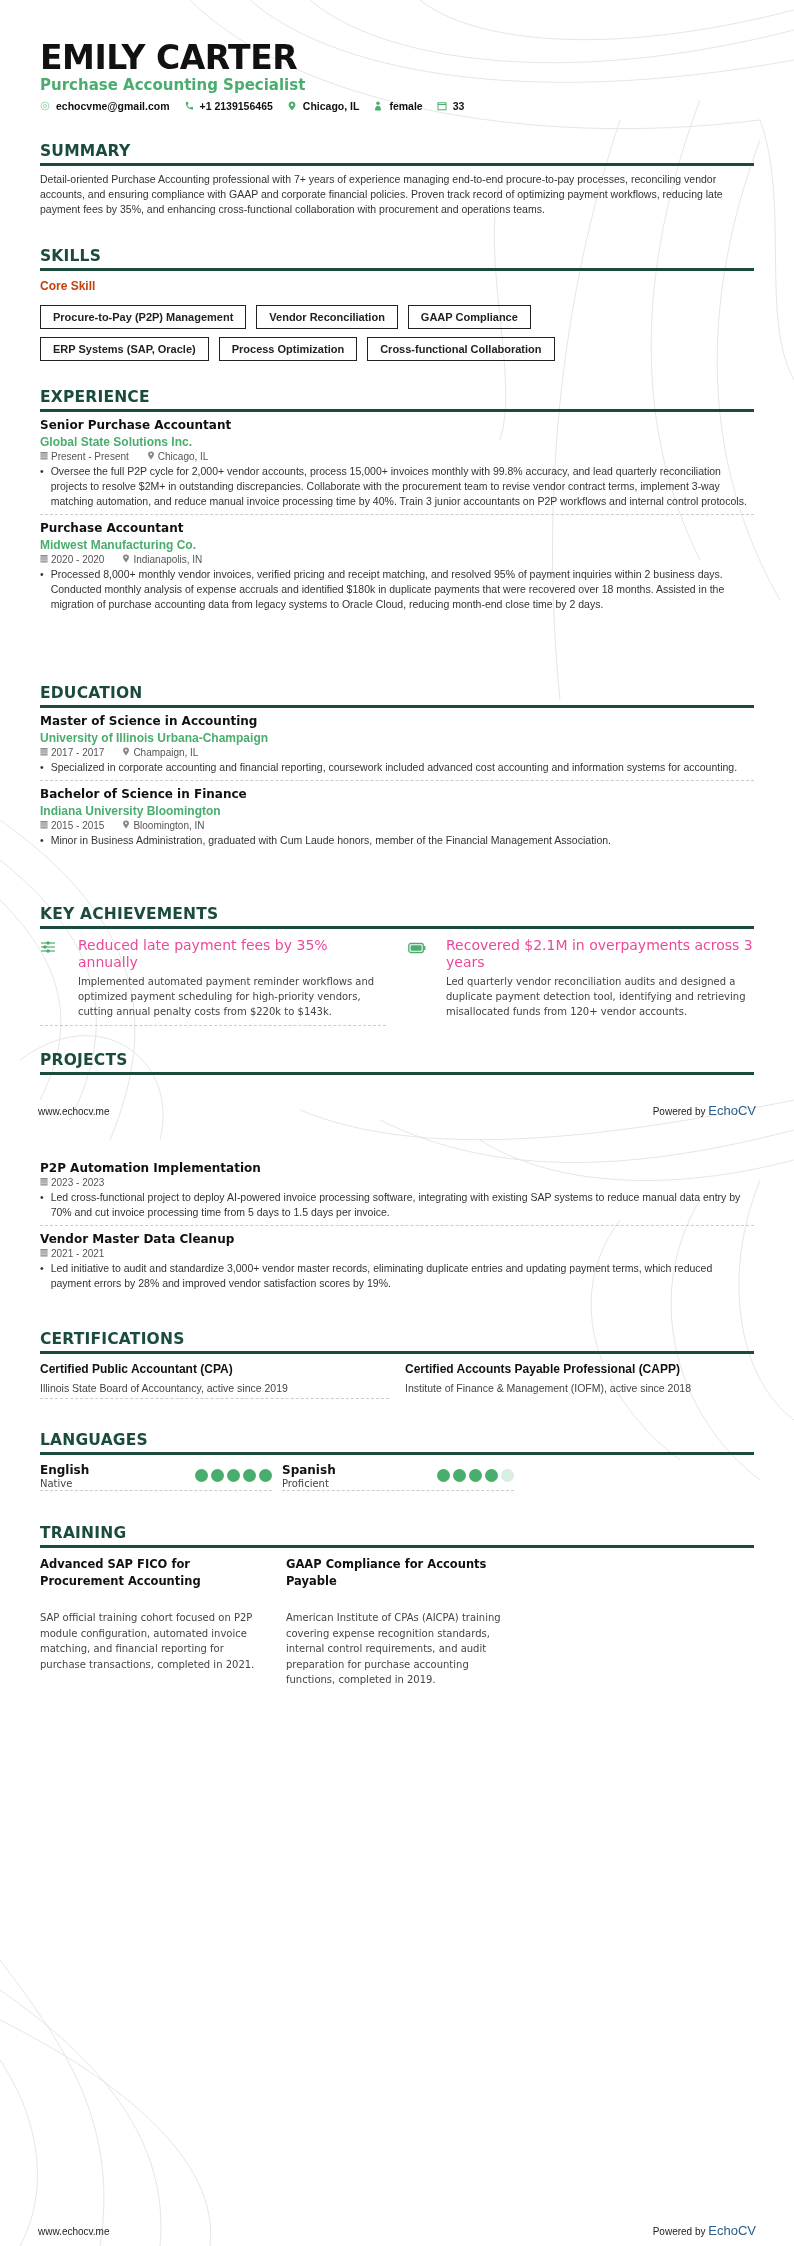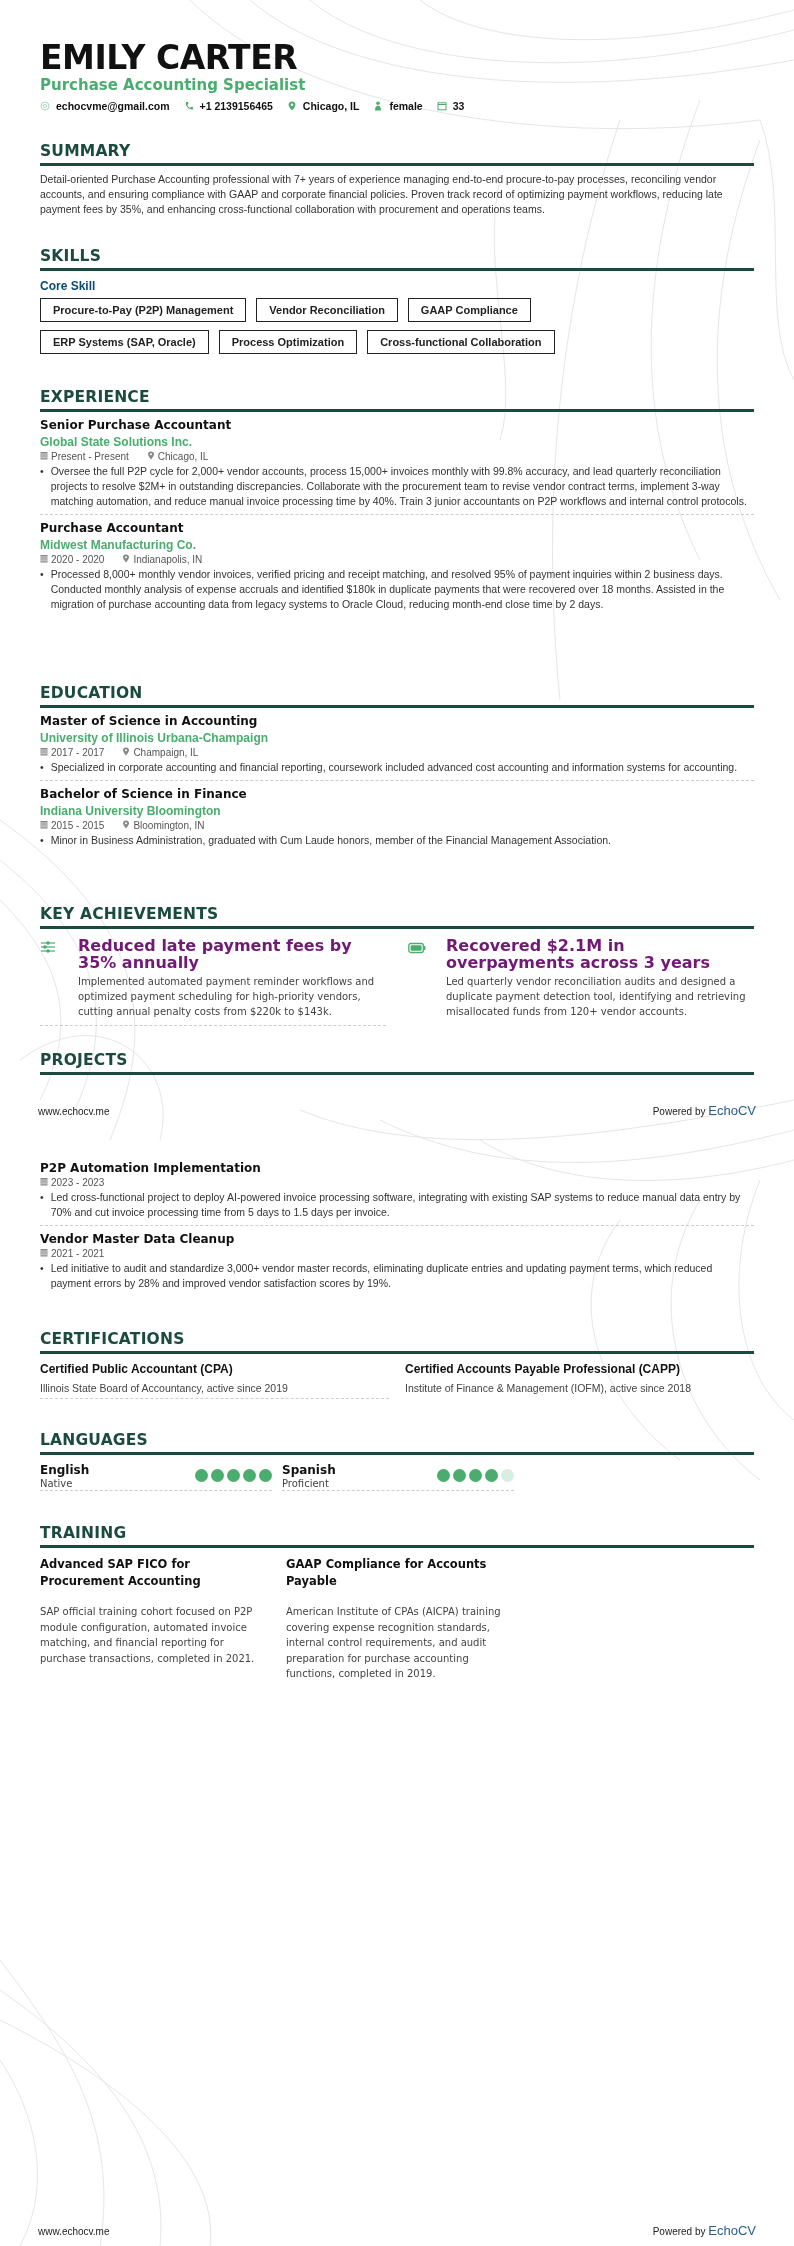--- a/index.html
+++ b/index.html
@@ -8,56 +8,56 @@
   .bg { position: absolute; inset: 0; pointer-events: none; z-index: 0; }
   .page { position: absolute; left: 0; width: 794px; z-index: 1; }
   .name { font-family: "DejaVu Sans", sans-serif; font-weight: 700; font-size: 33px; color: #111; letter-spacing: -0.5px; position: absolute; left: 40px; top: 38px; }
   .role { font-family: "DejaVu Sans", sans-serif; font-weight: 700; font-size: 15px; color: #4aad6e; position: absolute; left: 40px; top: 76px; }
   .contacts { position: absolute; left: 40px; top: 100px; display: flex; gap: 14px; font-size: 10.5px; font-weight: 700; color: #111; align-items: center; }
   .contacts .ci { display: flex; align-items: center; gap: 6px; }
   .contacts svg { width: 10px; height: 10px; }
   .section { position: absolute; left: 40px; width: 714px; }
   .sec-title { font-family: "DejaVu Sans", sans-serif; font-weight: 700; font-size: 15.5px; color: #1b4a3f; padding-bottom: 3px; border-bottom: 3px solid #1b4a3f; letter-spacing: 0.2px; }
   .text { font-size: 10.5px; line-height: 15px; color: #333; }
-  .subhead { font-weight: 700; font-size: 12px; color: #0c4a6e; margin-top: 8px; }
-  .chips { display: flex; flex-wrap: wrap; gap: 8px 10px; margin-top: 5px; }
+  .subhead { font-weight: 700; font-size: 12px; color: #c2410c; margin-top: 8px; }
+  .chips { display: flex; flex-wrap: wrap; gap: 8px 10px; margin-top: 12px; }
   .chip { border: 1.5px solid #222; padding: 5px 12px; font-size: 11px; font-weight: 700; color: #222; }
   .entry { padding: 6px 0 5px; border-bottom: 1px dashed #ccc; }
   .entry.last { border-bottom: none; }
   .e-title { font-family: "DejaVu Sans", sans-serif; font-weight: 700; font-size: 12px; color: #111; }
   .e-org { font-weight: 700; font-size: 12px; color: #4aad6e; margin-top: 3px; }
   .e-meta { font-size: 10px; color: #555; margin-top: 2px; display: flex; gap: 18px; align-items: center; }
   .e-meta span.m { display: inline-flex; align-items: flex-start; gap: 3px; }
   .e-meta svg { width: 8px; height: 9px; }
   .bullet { display: flex; gap: 7px; font-size: 10.5px; line-height: 15px; color: #333; margin-top: 2px; }
   .bullet .dot { flex: 0 0 auto; }
   .ach-grid { display: flex; gap: 22px; margin-top: 8px; }
   .ach { flex: 1; display: flex; gap: 22px; padding-bottom: 6px; }
   .ach.divided { border-bottom: 1px dashed #ccc; }
   .ach-icon { width: 16px; flex: 0 0 16px; padding-top: 3px; }
-  .ach-title { font-family: "DejaVu Sans", sans-serif; font-weight: 700; font-size: 16px; color: #701a75; line-height: 17px; }
+  .ach-title { font-family: "DejaVu Sans", sans-serif; font-weight: 400; font-size: 14px; color: #ec4899; line-height: 17px; }
   .ach-desc { font-family: "DejaVu Sans", sans-serif; font-size: 10px; line-height: 15px; color: #444; margin-top: 3px; }
   .footer { position: absolute; left: 38px; width: 718px; display: flex; justify-content: space-between; align-items: baseline; font-size: 10px; color: #222; }
   .footer .brand { font-size: 13px; color: #2a5d87; }
   .cert-grid { display: flex; gap: 16px; margin-top: 8px; }
   .cert { flex: 1; }
   .cert-title { font-weight: 700; font-size: 12px; color: #111; }
   .cert-desc { font-size: 10.5px; color: #444; margin-top: 6px; padding-bottom: 4px; }
   .cert.divided .cert-desc { border-bottom: 1px dashed #ccc; }
   .lang-grid { display: flex; gap: 10px; margin-top: 8px; }
   .lang { width: 232px; display: flex; justify-content: space-between; align-items: flex-start; border-bottom: 1px dashed #ccc; padding-bottom: 1px; }
   .lang-name { font-family: "DejaVu Sans", sans-serif; font-weight: 700; font-size: 12px; color: #111; }
   .lang-level { font-family: "DejaVu Sans", sans-serif; font-size: 10px; color: #444; margin-top: 1px; }
   .dots { display: flex; gap: 3px; margin-top: 6px; }
   .dots span { width: 13px; height: 13px; border-radius: 50%; background: #4aad6e; display: inline-block; }
   .dots span.off { background: #d7eee0; }
   .train-grid { display: flex; gap: 26px; margin-top: 8px; }
   .train { width: 220px; }
   .train-title { font-family: "DejaVu Sans", sans-serif; font-weight: 700; font-size: 11.5px; color: #111; line-height: 17px; }
-  .train-desc { font-family: "DejaVu Sans", sans-serif; font-size: 10px; color: #444; line-height: 15.5px; margin-top: 14px; }
+  .train-desc { font-family: "DejaVu Sans", sans-serif; font-size: 10px; color: #444; line-height: 15.5px; margin-top: 20px; }
 </style>
 </head>
 <body>
 
 <svg class="bg" width="794" height="2246" viewBox="0 0 794 2246" fill="none" stroke="#e6e6e6" stroke-width="1">
   <path d="M250 0 C 330 70, 520 110, 794 60"></path>
   <path d="M310 0 C 380 60, 560 90, 794 30"></path>
   <path d="M190 0 C 290 100, 520 150, 760 120 C 790 200, 760 320, 794 380"></path>
   <path d="M420 0 C 470 40, 600 60, 794 10"></path>
   <path d="M620 120 C 560 300, 540 500, 560 700"></path>

